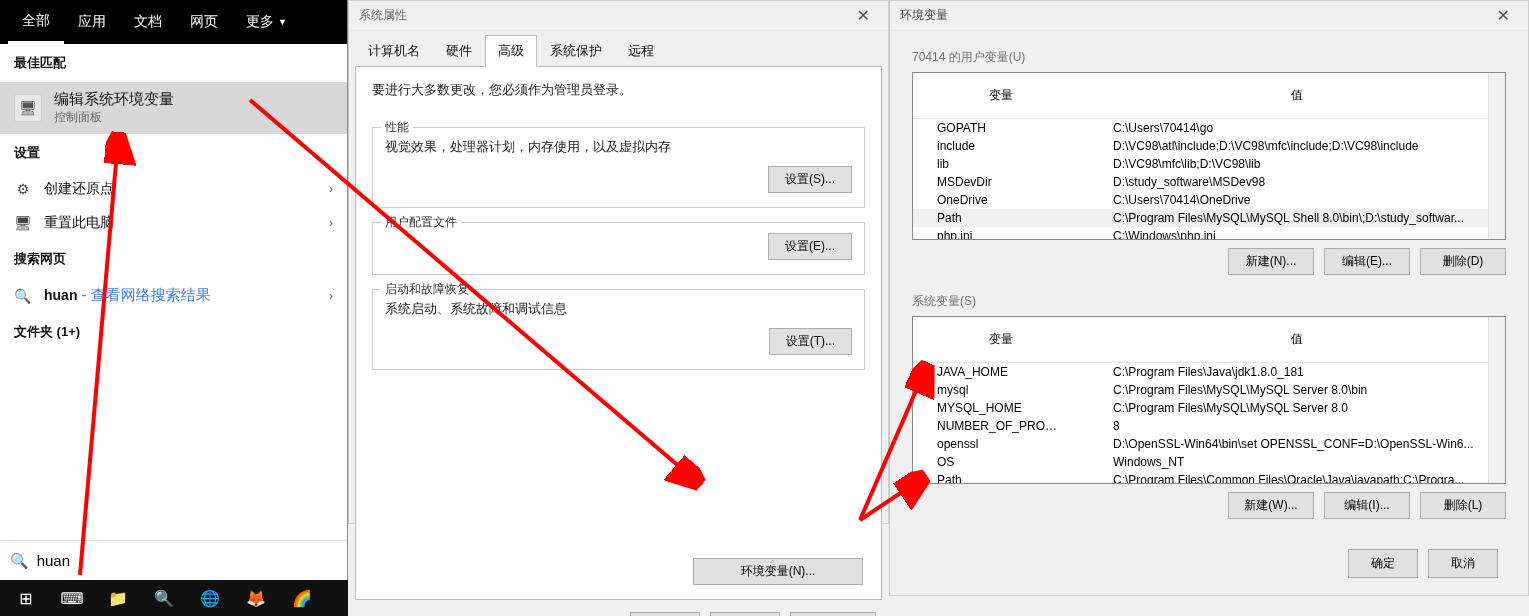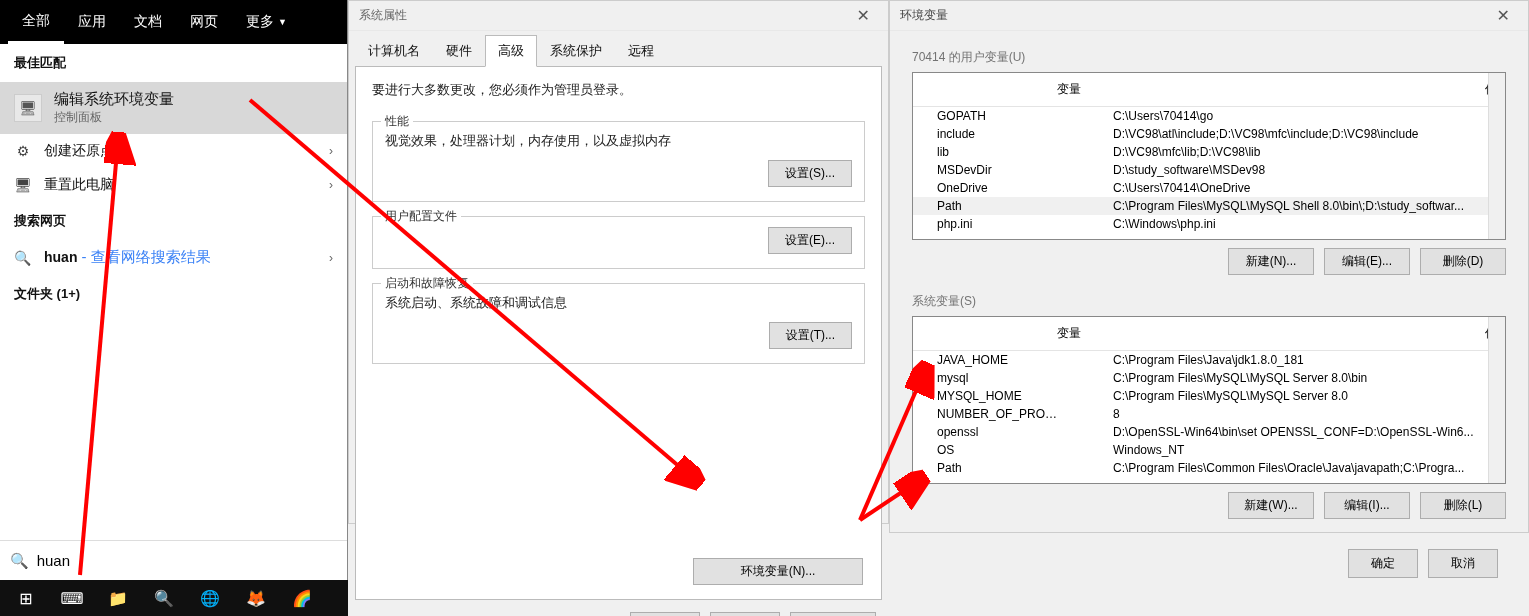--- a/index.html
+++ b/index.html
@@ -30,39 +30,39 @@
 .taskbar .tb-item { width:44px; height:32px; display:flex; align-items:center; justify-content:center; color:#fff; font-size:16px; cursor:pointer;}
 
 
 .sysprops { position:absolute; left:348px; top:0; width:541px; height:524px; background:#f0f0f0; border:1px solid #ccc; }
 .sp-title { display:flex; align-items:center; justify-content:space-between; height:30px; padding:0 10px; font-size:12px; color:#666; border-bottom:1px solid #e8e8e8;}
 .sp-close { font-size:16px; color:#555; cursor:pointer; padding:0 8px;}
 .sp-tabs { display:flex; padding:4px 6px 0; font-size:13px; }
 .sp-tab { padding:6px 12px; background:#f0f0f0; border:1px solid transparent; border-bottom:none; cursor:pointer; color:#111;}
 .sp-tab.active { background:#fff; border:1px solid #bbb; border-bottom:1px solid #fff; position:relative; z-index:2;}
 .sp-body { background:#fff; margin:0 6px 6px; border:1px solid #bbb; padding:14px 16px 60px; position:relative; height:534px; margin-top:-1px;}
-.sp-note { font-size:13px; color:#222; margin-bottom:22px;}
+.sp-note { font-size:13px; color:#222; margin-bottom:28px;}
 .sp-group { border:1px solid #ccc; padding:10px 12px 14px; margin-bottom:14px; position:relative;}
 .sp-group .g-title { position:absolute; top:-9px; left:8px; background:#fff; padding:0 4px; font-size:12px; color:#333;}
 .sp-group .g-desc { font-size:13px; color:#222; margin-bottom:10px;}
 .sp-btn { background:#e1e1e1; border:1px solid #adadad; padding:4px 16px; font-size:12px; cursor:pointer; float:right;}
 .sp-group::after { content:""; display:block; clear:both; }
 .sp-footer-btn { position:absolute; right:18px; bottom:14px; }
 .sp-dlg-buttons { display:flex; justify-content:flex-end; gap:10px; padding:6px 12px;}
 .dlg-btn { background:#e1e1e1; border:1px solid #adadad; padding:5px 22px; font-size:12px; cursor:pointer;}
 .dlg-btn.disabled { color:#aaa; cursor:default; }
 
 
-.envvars { position:absolute; left:889px; top:0; width:640px; height:533px; background:#f0f0f0; border:1px solid #ccc; }
+.envvars { position:absolute; left:889px; top:0; width:640px; height:596px; background:#f0f0f0; border:1px solid #ccc; }
 .ev-title { display:flex; align-items:center; justify-content:space-between; height:30px; padding:0 10px; font-size:12px; color:#444; border-bottom:1px solid #e8e8e8;}
 .ev-body { padding:18px 22px 6px; }
 .ev-label { font-size:12px; color:#737373; margin-bottom:6px;}
 .ev-table-wrap { border:1px solid #888; background:#fff; height:168px; overflow:hidden; position:relative; margin-bottom:8px;}
 .ev-table { width:100%; font-size:12px; border-collapse:collapse; }
-.ev-table th { text-align:right; padding:8px 8px; font-weight:400; background:#fff; border-bottom:1px solid #e4e4e4; position:sticky; top:0;}
+.ev-table th { text-align:center; padding:14px 8px; font-weight:400; background:#fff; border-bottom:1px solid #e4e4e4; position:sticky; top:0;}
 .ev-table td { padding:2px 24px; white-space:nowrap; overflow:hidden; text-overflow:ellipsis; max-width:0;}
 .ev-table tr.sel td { background:#f0f0f0; }
 .ev-table .col-var { width:176px; }
 .ev-table .col-val { width:auto; }
 .ev-scroll { position:absolute; right:0; top:0; width:17px; height:100%; background:#f0f0f0; border-left:1px solid #ddd;}
 .ev-btns { display:flex; justify-content:flex-end; gap:10px; margin-bottom:18px;}
 .ev-btn { background:#e1e1e1; border:1px solid #adadad; padding:4px 8px; width:86px; font-size:12px; cursor:pointer; text-align:center;}
 .ev-dlg-buttons { display:flex; justify-content:flex-end; gap:10px; padding:6px 30px 10px;}
 
 
@@ -84,20 +84,21 @@
       </div>
   </div>
   <div class="s-section-title">最佳匹配</div>
   <div class="best-match">
     <div class="bm-icon">🖥</div>
     <div>
       <div class="bm-title">编辑系统环境变量</div>
       <div class="bm-sub">控制面板</div>
     </div>
   </div>
+  <div class="s-section-title">设置</div>
   <div class="s-item">
     <div class="left">
         <span class="icn">⚙</span>
         <span>创建还原点</span>
       </div>
     <span class="chev">›</span>
   </div>
   <div class="s-item">
     <div class="left">
         <span class="icn">🖥</span>

